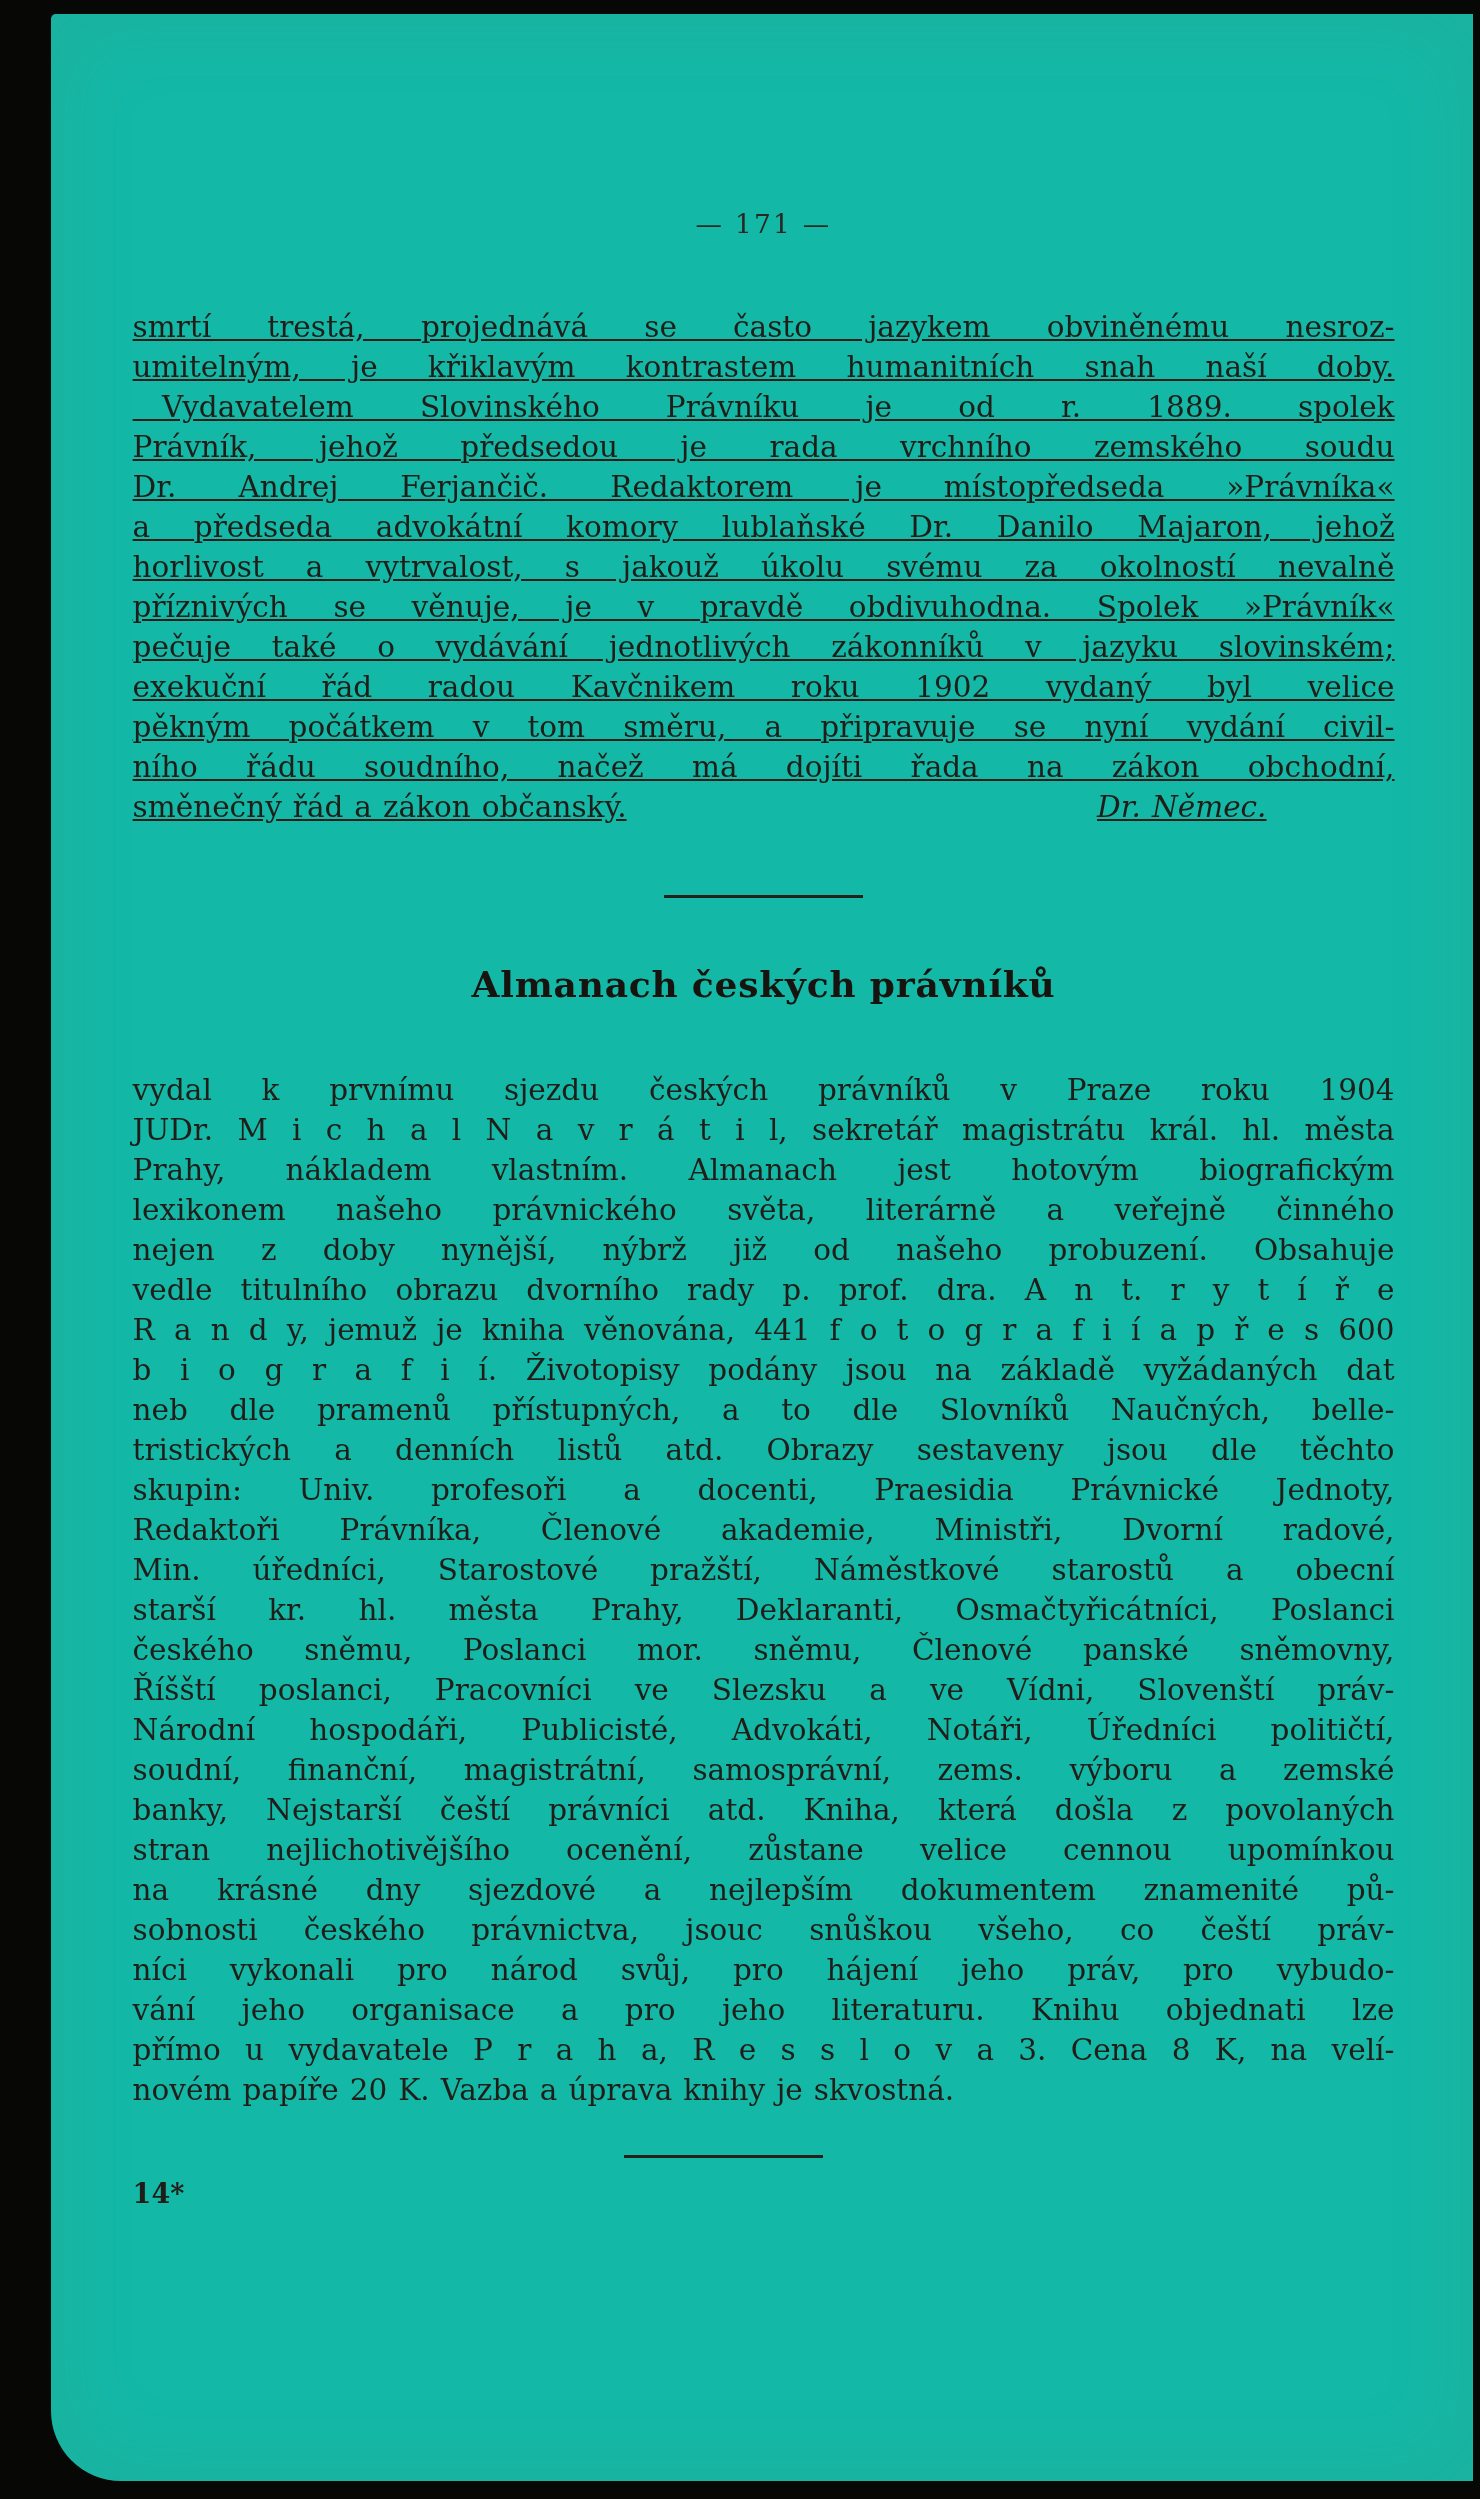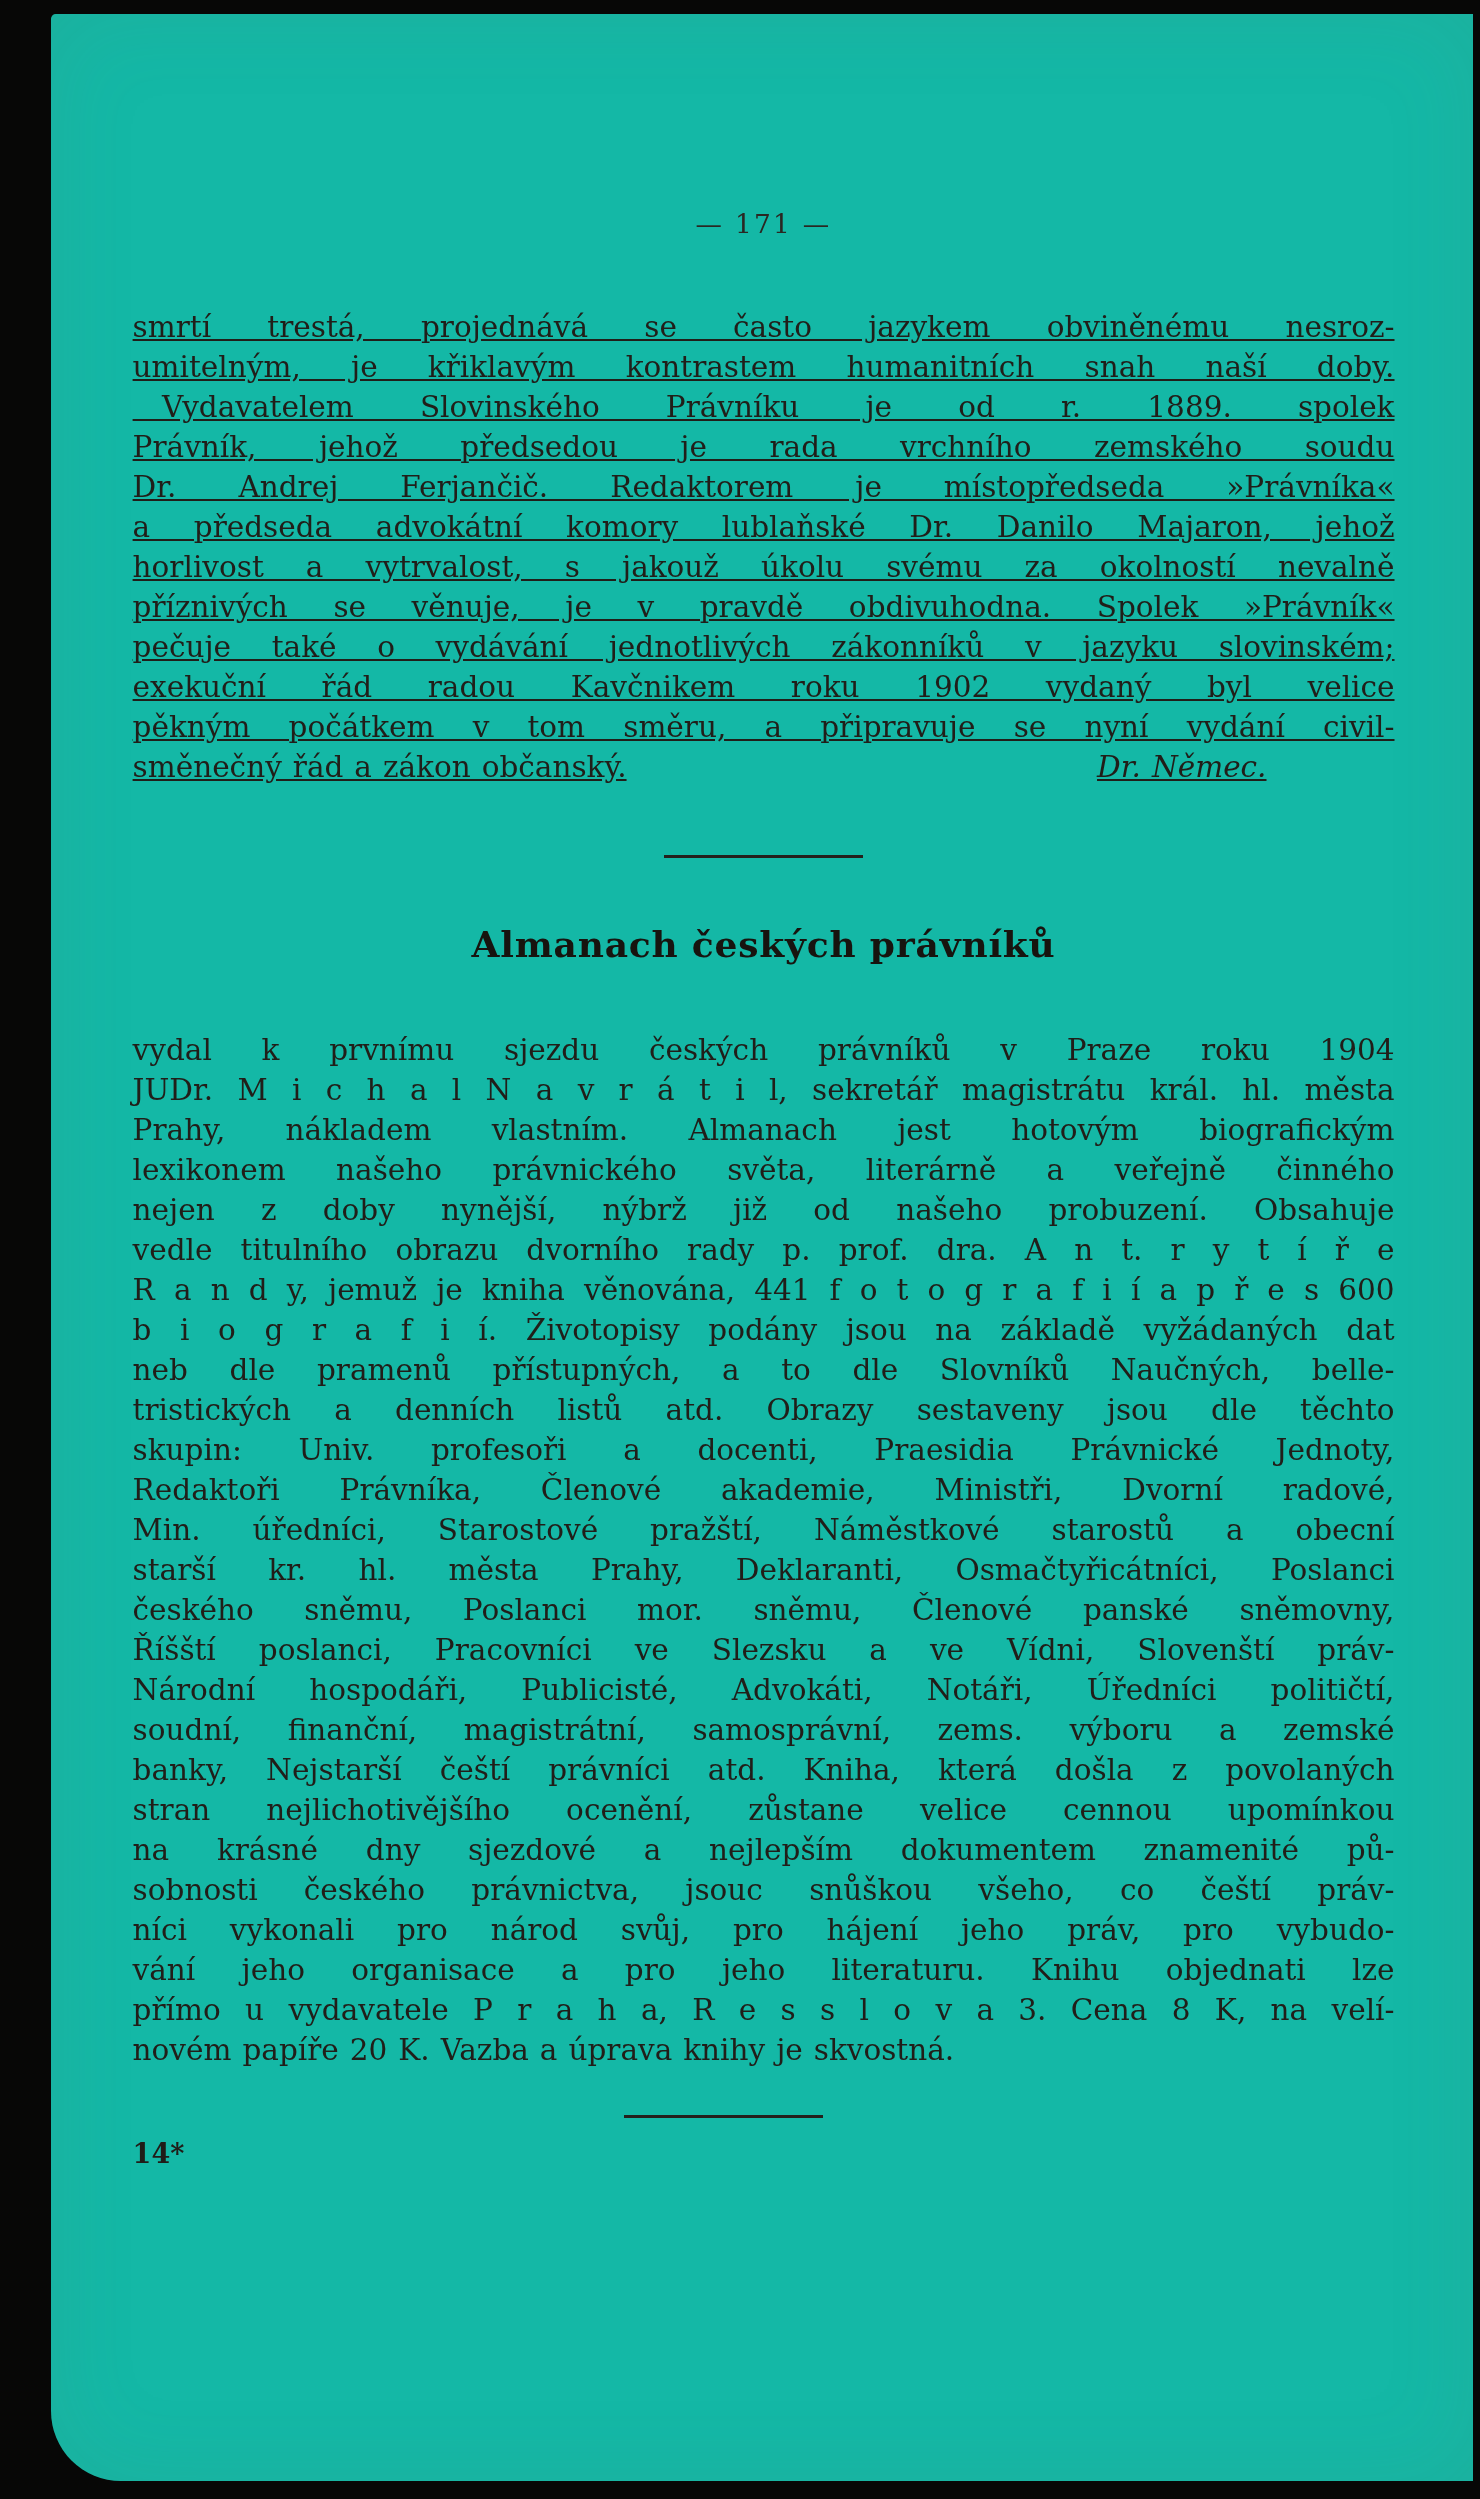--- a/index.html
+++ b/index.html
@@ -103,20 +103,21 @@
           <div class="tline">umitelným, je křiklavým kontrastem humanitních snah naší doby.</div>
           <div class="tline"> Vydavatelem Slovinského Právníku je od r. 1889. spolek</div>
           <div class="tline">Právník, jehož předsedou je rada vrchního zemského soudu</div>
           <div class="tline">Dr. Andrej Ferjančič. Redaktorem je místopředseda »Právníka«</div>
           <div class="tline">a předseda advokátní komory lublaňské Dr. Danilo Majaron, jehož</div>
           <div class="tline">horlivost a vytrvalost, s jakouž úkolu svému za okolností nevalně</div>
           <div class="tline">příznivých se věnuje, je v pravdě obdivuhodna. Spolek »Právník«</div>
           <div class="tline">pečuje také o vydávání jednotlivých zákonníků v jazyku slovinském;</div>
           <div class="tline">exekuční řád radou Kavčnikem roku 1902 vydaný byl velice</div>
           <div class="tline">pěkným počátkem v tom směru, a připravuje se nyní vydání civil-</div>
+          <div class="tline">ního řádu soudního, načež má dojíti řada na zákon obchodní,</div>
         </div>
       <div class="last-row">
         <span>směnečný řád a zákon občanský.</span>
         <span class="signature">Dr. Němec.</span>
       </div>
     </div>
 
     <div class="divider"></div>
 
     <div class="heading">Almanach českých právníků</div>

